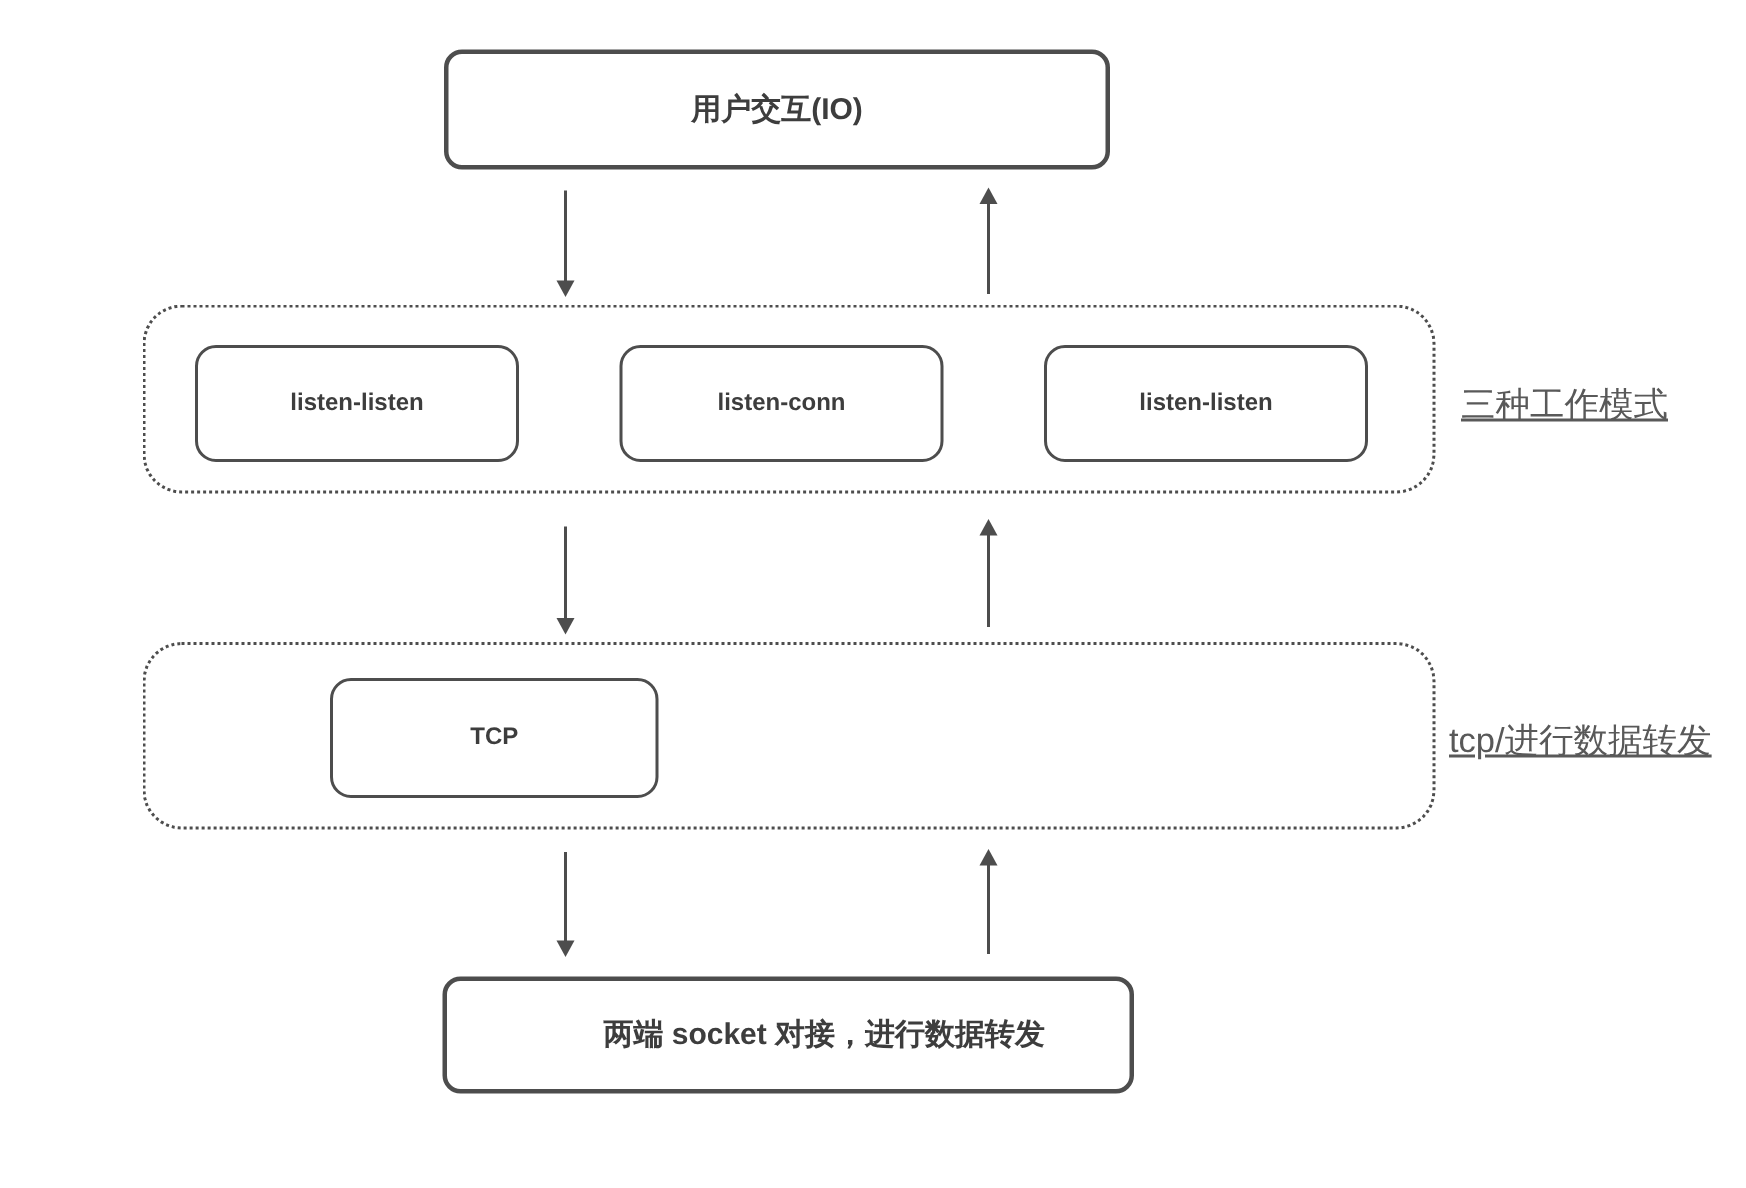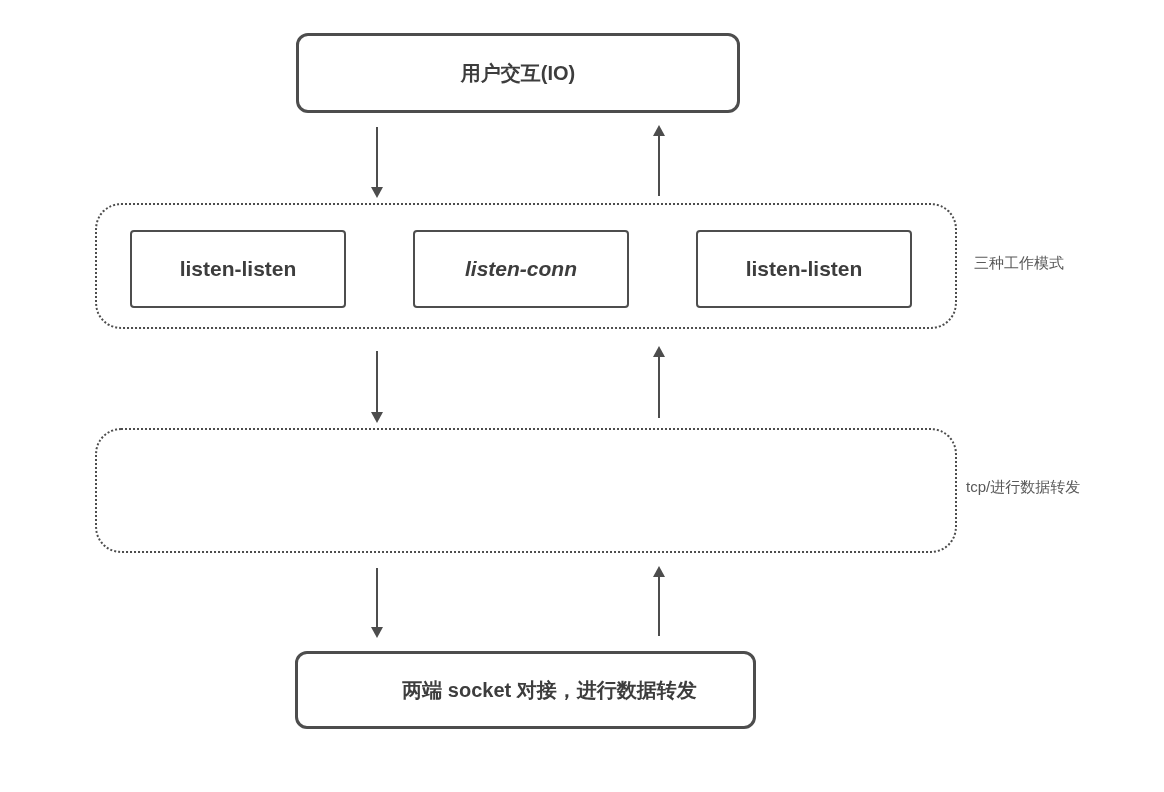--- a/index.html
+++ b/index.html
@@ -30,37 +30,38 @@
     border-radius: 12px;
     color: var(--node-text);
     font-weight: bold;
     font-size: 20px;
     text-align: center;
     line-height: 1.3;
   }
 
   .node.small {
     border-width: 2.5px;
-    border-radius: 4px;
-    font-size: 21px;
+    border-radius: 14px;
+    font-size: 16px;
   }
 
   .group {
     position: absolute;
     border: 2px dotted var(--line);
     border-radius: 26px;
     background: var(--background);
   }
 
   .side-label {
     position: absolute;
     color: var(--side-label-text);
-    font-size: 15px;
+    font-size: 23px;
     font-weight: normal;
     white-space: nowrap;
+    text-decoration: underline;
   }
 
   .arrow {
     position: absolute;
     width: 2px;
     background: var(--line);
   }
   .arrow::after {
     content: "";
     position: absolute;
@@ -84,29 +85,30 @@
 
 <div class="canvas">
 
   <div class="node" style="left:296px; top:33px; width:444px; height:80px;">用户交互(IO)</div>
 
   <div class="arrow down" style="left:376px; top:127px; height:69px;"></div>
   <div class="arrow up" style="left:658px; top:127px; height:69px;"></div>
 
   <div class="group" style="left:95px; top:203px; width:862px; height:126px;">
     <div class="node small" style="left:33px; top:25px; width:216px; height:78px;">listen-listen</div>
-    <div class="node small" style="left:316px; top:25px; width:216px; height:78px;font-style:italic;">listen-conn</div>
+    <div class="node small" style="left:316px; top:25px; width:216px; height:78px;">listen-conn</div>
     <div class="node small" style="left:599px; top:25px; width:216px; height:78px;">listen-listen</div>
   </div>
   <div class="side-label" style="left:974px; top:254px;">三种工作模式</div>
 
   <div class="arrow down" style="left:376px; top:351px; height:70px;"></div>
   <div class="arrow up" style="left:658px; top:348px; height:70px;"></div>
 
   <div class="group" style="left:95px; top:428px; width:862px; height:125px;">
+    <div class="node small" style="left:123px; top:22px; width:219px; height:80px;">TCP</div>
   </div>
   <div class="side-label" style="left:966px; top:478px;">tcp/进行数据转发</div>
 
   <div class="arrow down" style="left:376px; top:568px; height:68px;"></div>
   <div class="arrow up" style="left:658px; top:568px; height:68px;"></div>
 
   <div class="node" style="left:295px; top:651px; width:461px; height:78px;padding-left:48px;">两端 socket 对接，进行数据转发</div>
 
 </div>
 

